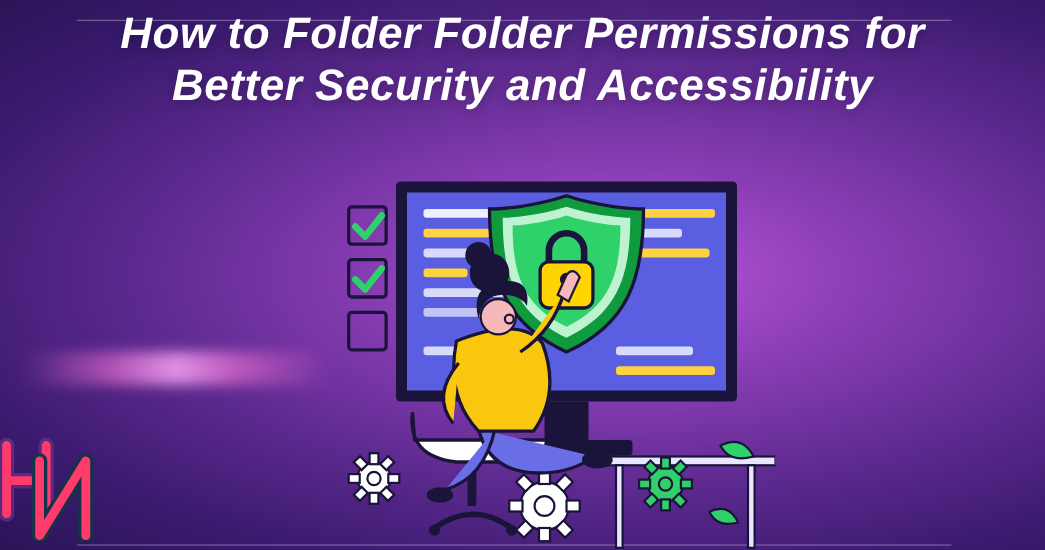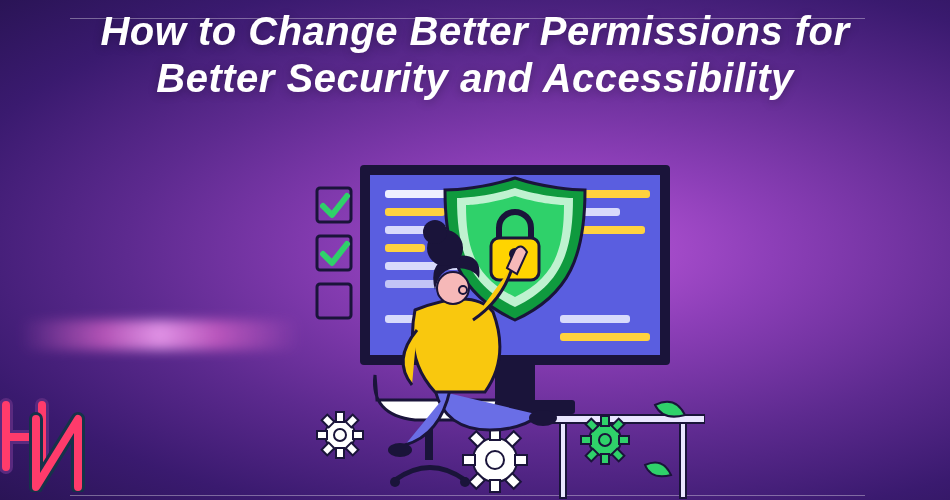--- a/index.html
+++ b/index.html
@@ -57,21 +57,21 @@
   width: 420px;
   height: 340px;
 }
 </style>
 </head>
 <body>
 
 <div class="rule rule-top"></div>
 <div class="rule rule-bottom"></div>
 
-<h1 class="title">How to Change Better Permissions for Better Security and Accessibility</h1>
+<h1 class="title">How to Folder Folder Permissions for Better Security and Accessibility</h1>
 
 <div class="flare"></div>
 
 <svg class="logo" viewBox="0 0 110 95">
   <g stroke-linecap="round" stroke-linejoin="round">
 
     <path d="M6 8 L6 70 M6 40 L42 40 M42 8 L42 70" stroke="#5a2a7f" stroke-width="14" fill="none"></path>
     <path d="M6 8 L6 70 M6 40 L42 40 M42 8 L42 70" stroke="#ff3b6b" stroke-width="8" fill="none"></path>
 
     <path d="M36 22 L36 90 L78 22 L78 90" stroke="#16324a" stroke-width="14" fill="none"></path>

